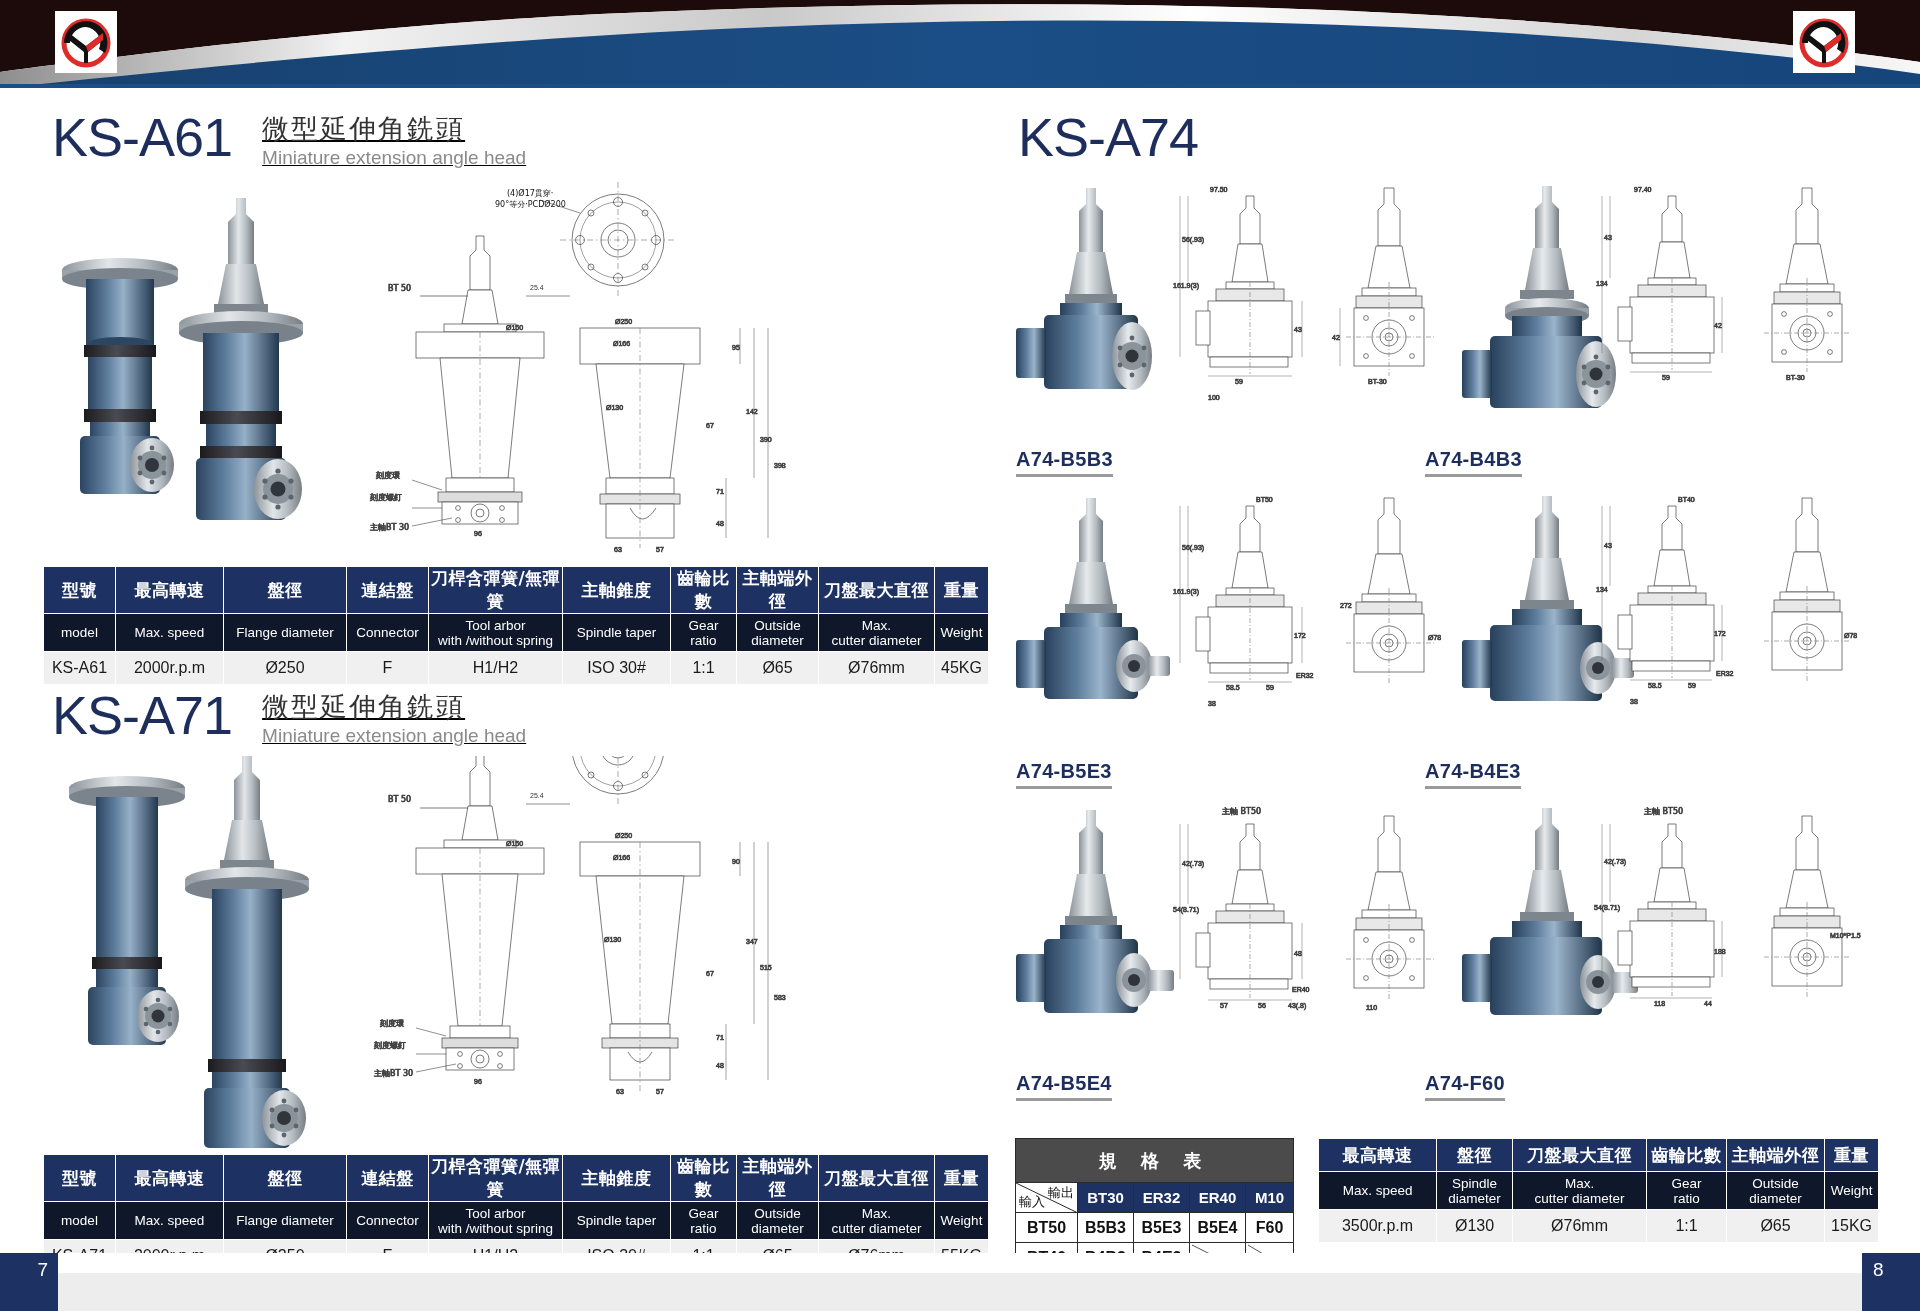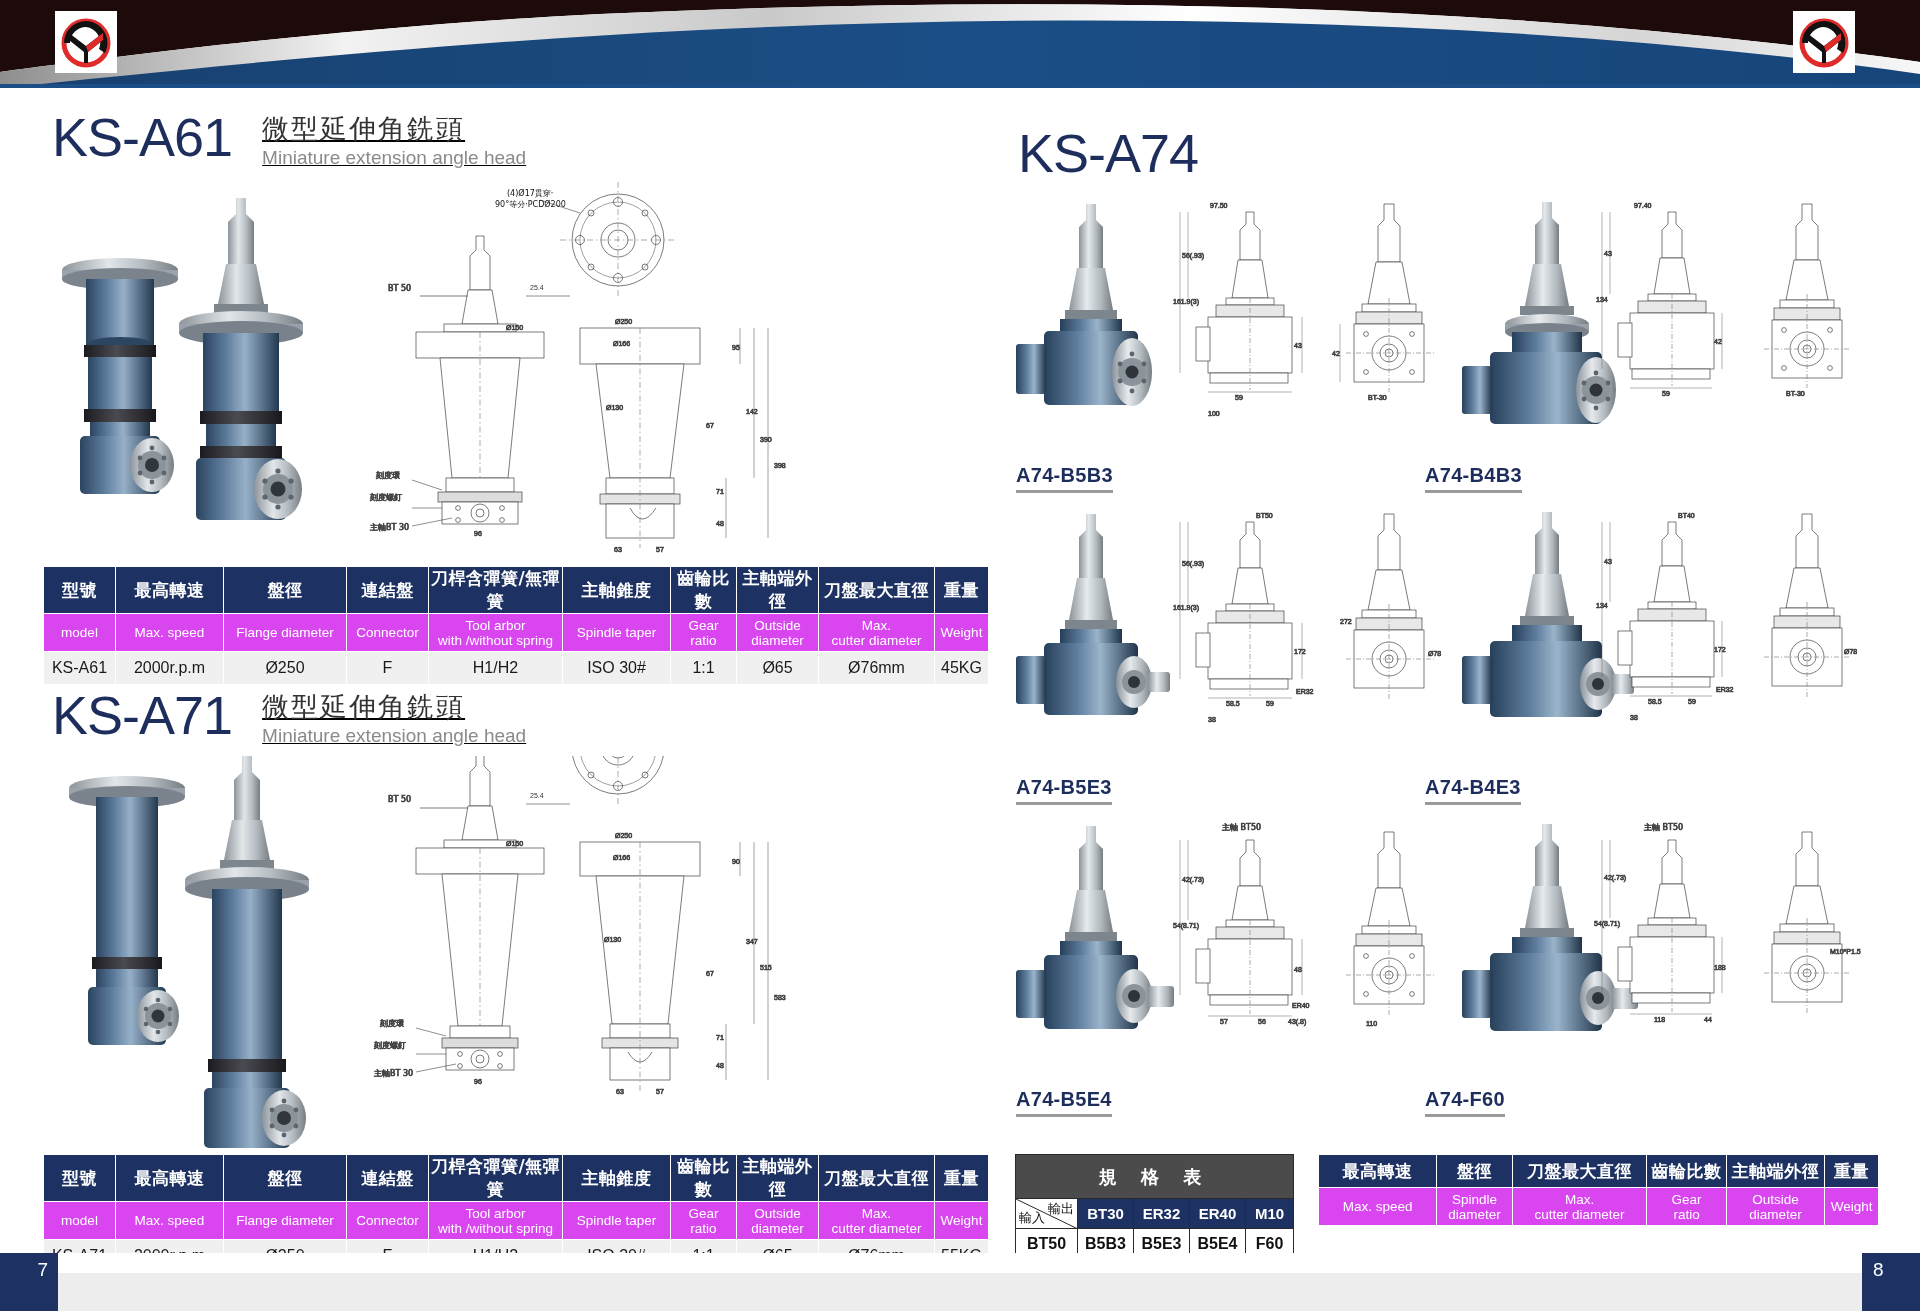--- a/index.html
+++ b/index.html
@@ -16,42 +16,42 @@
   .top-banner svg { display:block; }
 
   .logo-badge { position:absolute; width:62px; height:62px; top:11px; background:#ffffff; }
   .logo-left { left:55px; }
   .logo-right { left:1793px; }
   .logo-badge svg { display:block; width:62px; height:62px; }
 
   
   .page { position:absolute; top:88px; left:0; width:1920px; height:1165px; }
   .col-left  { position:absolute; left:0;   top:0; width:960px; height:1165px; }
-  .col-right { position:absolute; left:960px; top:16px; width:960px; height:1165px; }
+  .col-right { position:absolute; left:960px; top:0; width:960px; height:1165px; }
 
   
   .prod-title { position:absolute; display:flex; align-items:flex-start; }
   .prod-code {
     font-size:54px; font-weight:400; color:#1d2d5c; letter-spacing:-1px;
     line-height:54px; font-family:"Liberation Sans", sans-serif;
   }
   .prod-names { margin-left:30px; padding-top:3px;text-decoration:underline; }
   .prod-cn { font-size:27px; color:#333; letter-spacing:2px; line-height:31px;
              font-family:"DejaVu Sans", sans-serif; font-weight:400;}
   .prod-en { font-size:19px; color:#8a8a8a; line-height:23px; margin-top:2px; }
 
   
   table.spec { border-collapse:collapse; table-layout:fixed; }
   table.spec th, table.spec td { border:1px solid #ffffff; text-align:center; vertical-align:middle; }
   table.spec tr.hdr-cn th {
     background:#1d3263; color:#ffffff; font-size:17px; font-weight:700;
     height:33px; font-family:"DejaVu Sans", sans-serif; letter-spacing:0.5px;
   }
   table.spec tr.hdr-en th {
-    background:#d946ef; color:#ffffff; font-size:13.5px; font-weight:400;
+    background:#0f172a; color:#ffffff; font-size:13.5px; font-weight:400;
     height:38px; line-height:15px;
   }
   table.spec tr.data td {
     background:#f0f0f0; color:#1a1a1a; font-size:16px; height:33px;
     border:1px solid #ffffff;
   }
 
   
   .rt-tables { position:absolute; display:flex; align-items:flex-start; }
   table.gridtbl { border-collapse:collapse; table-layout:fixed; }
@@ -1012,20 +1012,28 @@
         <th style="white-space:pre-line">Spindle
 diameter</th>
         <th style="white-space:pre-line">Max.
 cutter diameter</th>
         <th style="white-space:pre-line">Gear
 ratio</th>
         <th style="white-space:pre-line">Outside
 diameter</th>
         <th>Weight</th>
       </tr>
+      <tr class="data">
+        <td>3500r.p.m</td>
+        <td>Ø130</td>
+        <td>Ø76mm</td>
+        <td>1:1</td>
+        <td>Ø65</td>
+        <td>15KG</td>
+      </tr>
     </tbody>
         </table>
   </div>
 </div>
 </div>
 
 <div class="footer">
   <div class="footer-bar"></div>
   <div class="pagebox pg-left">
     <span>7</span>

